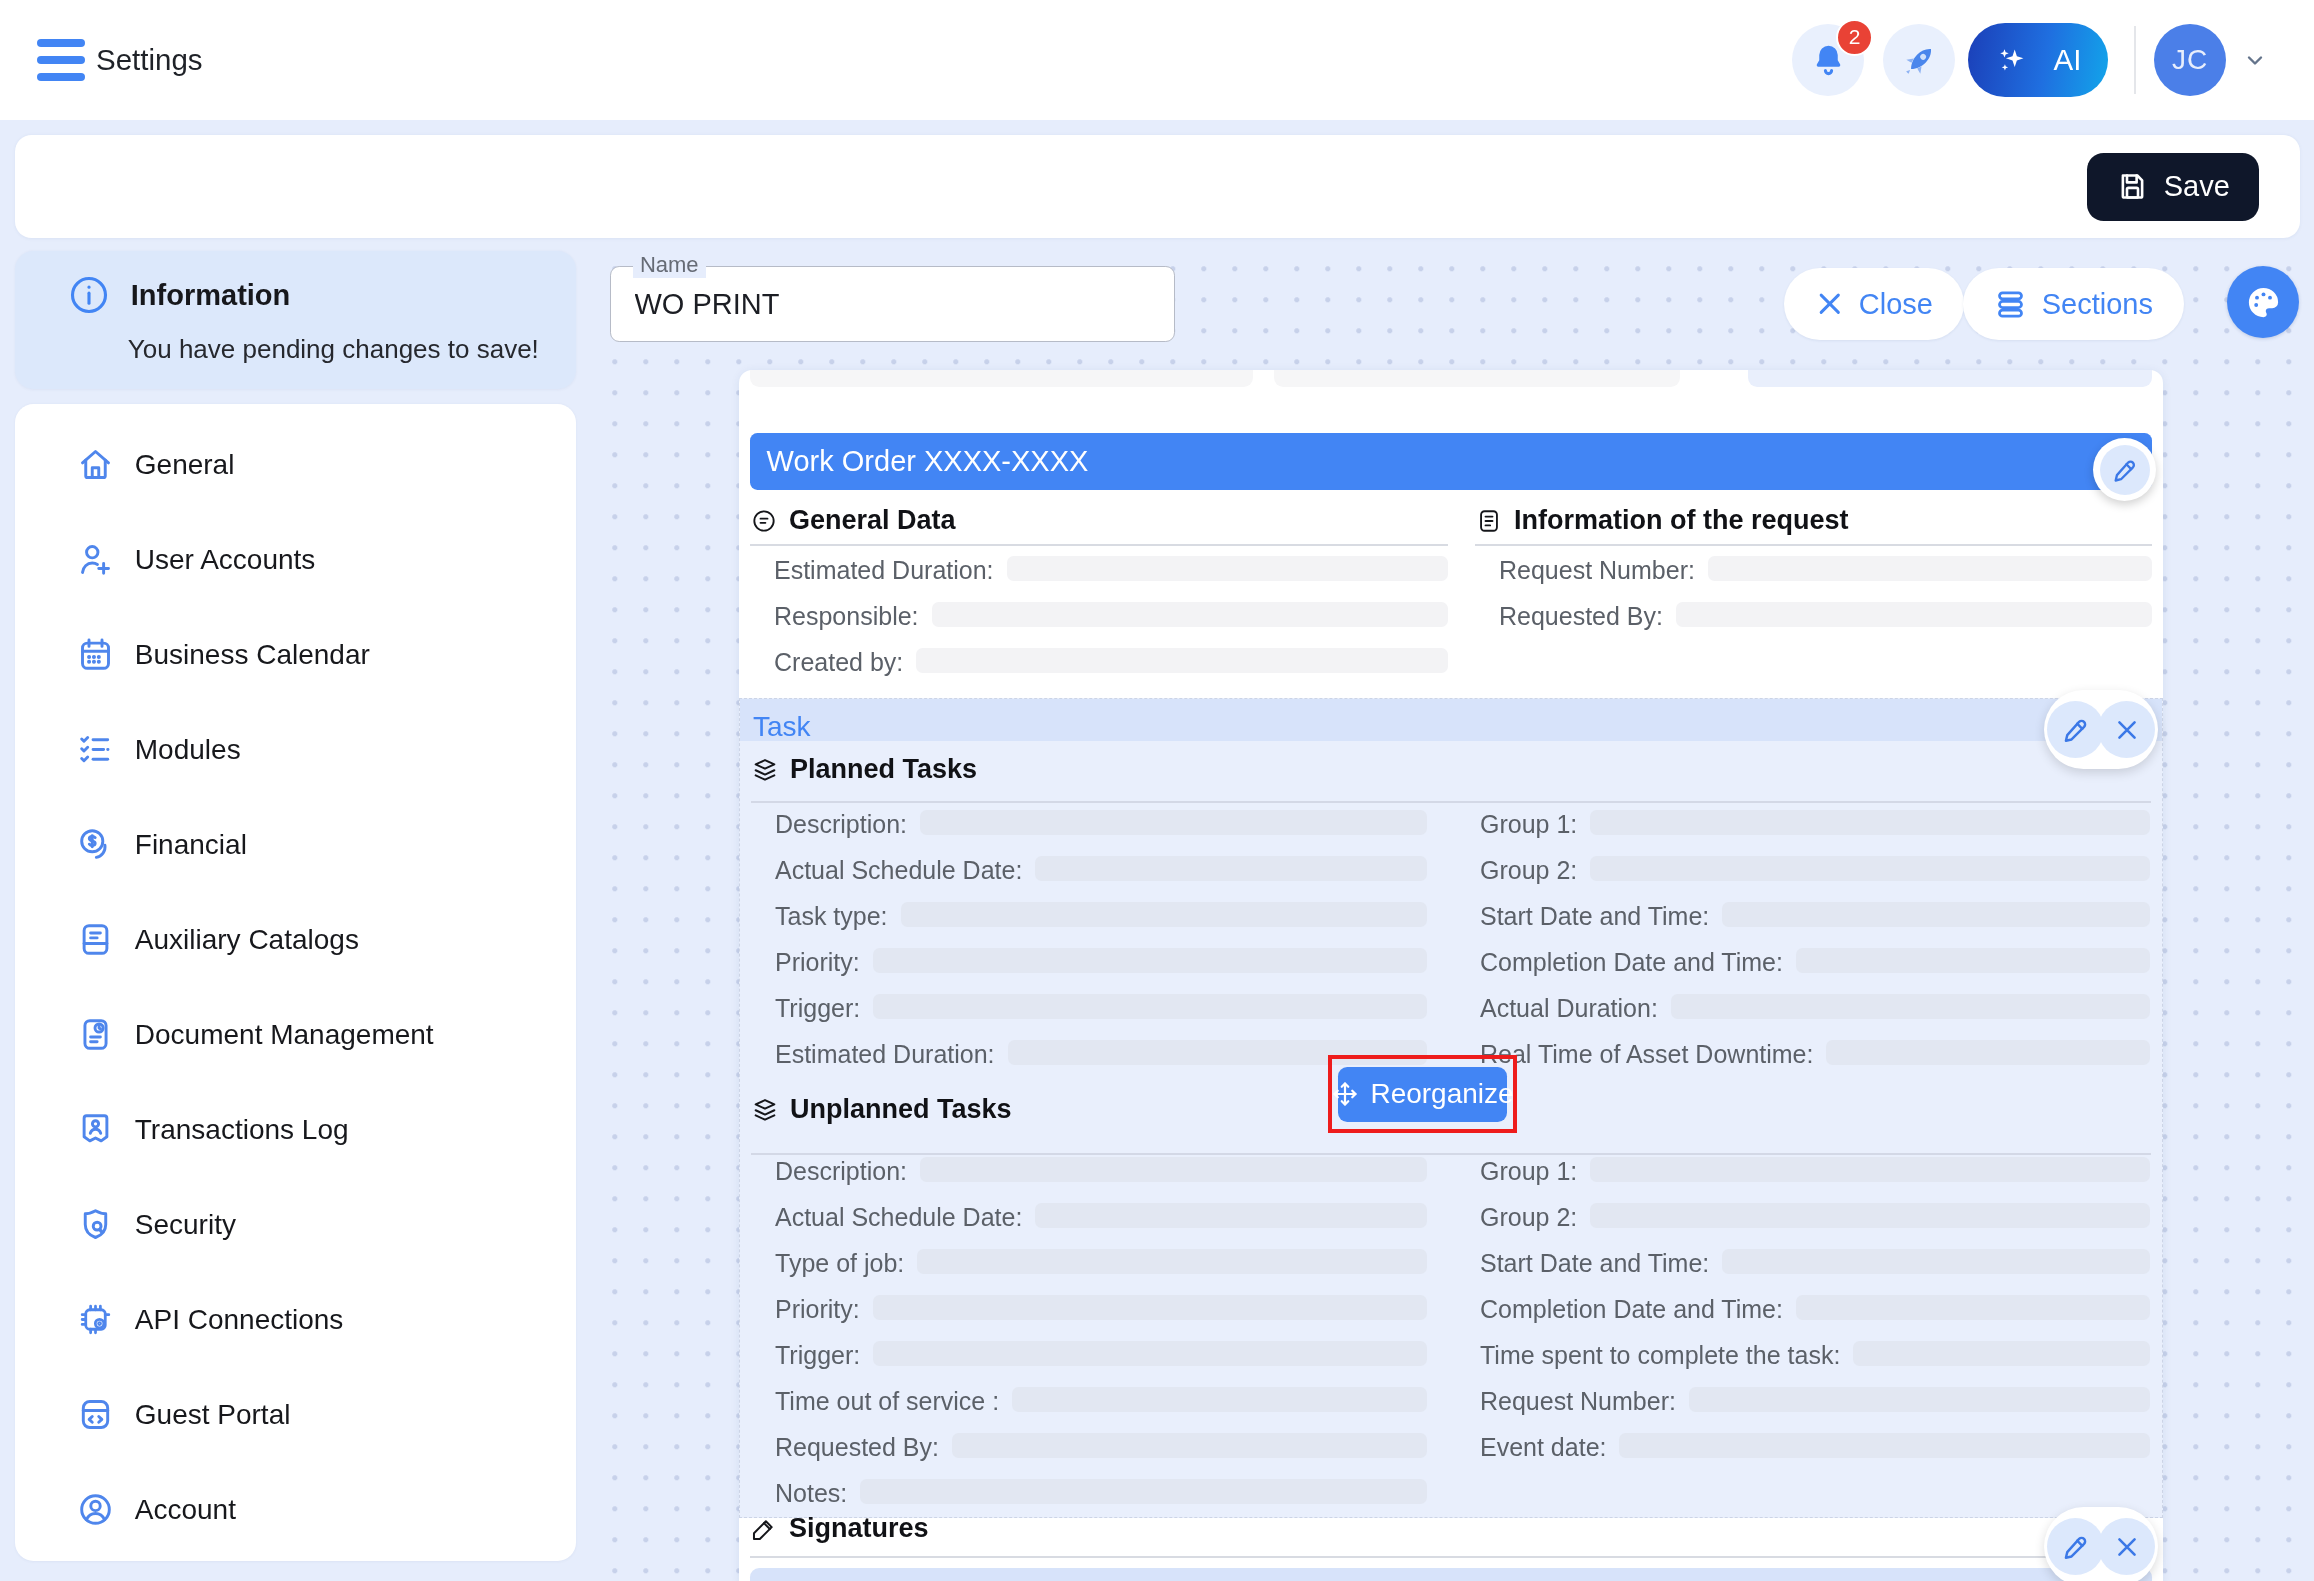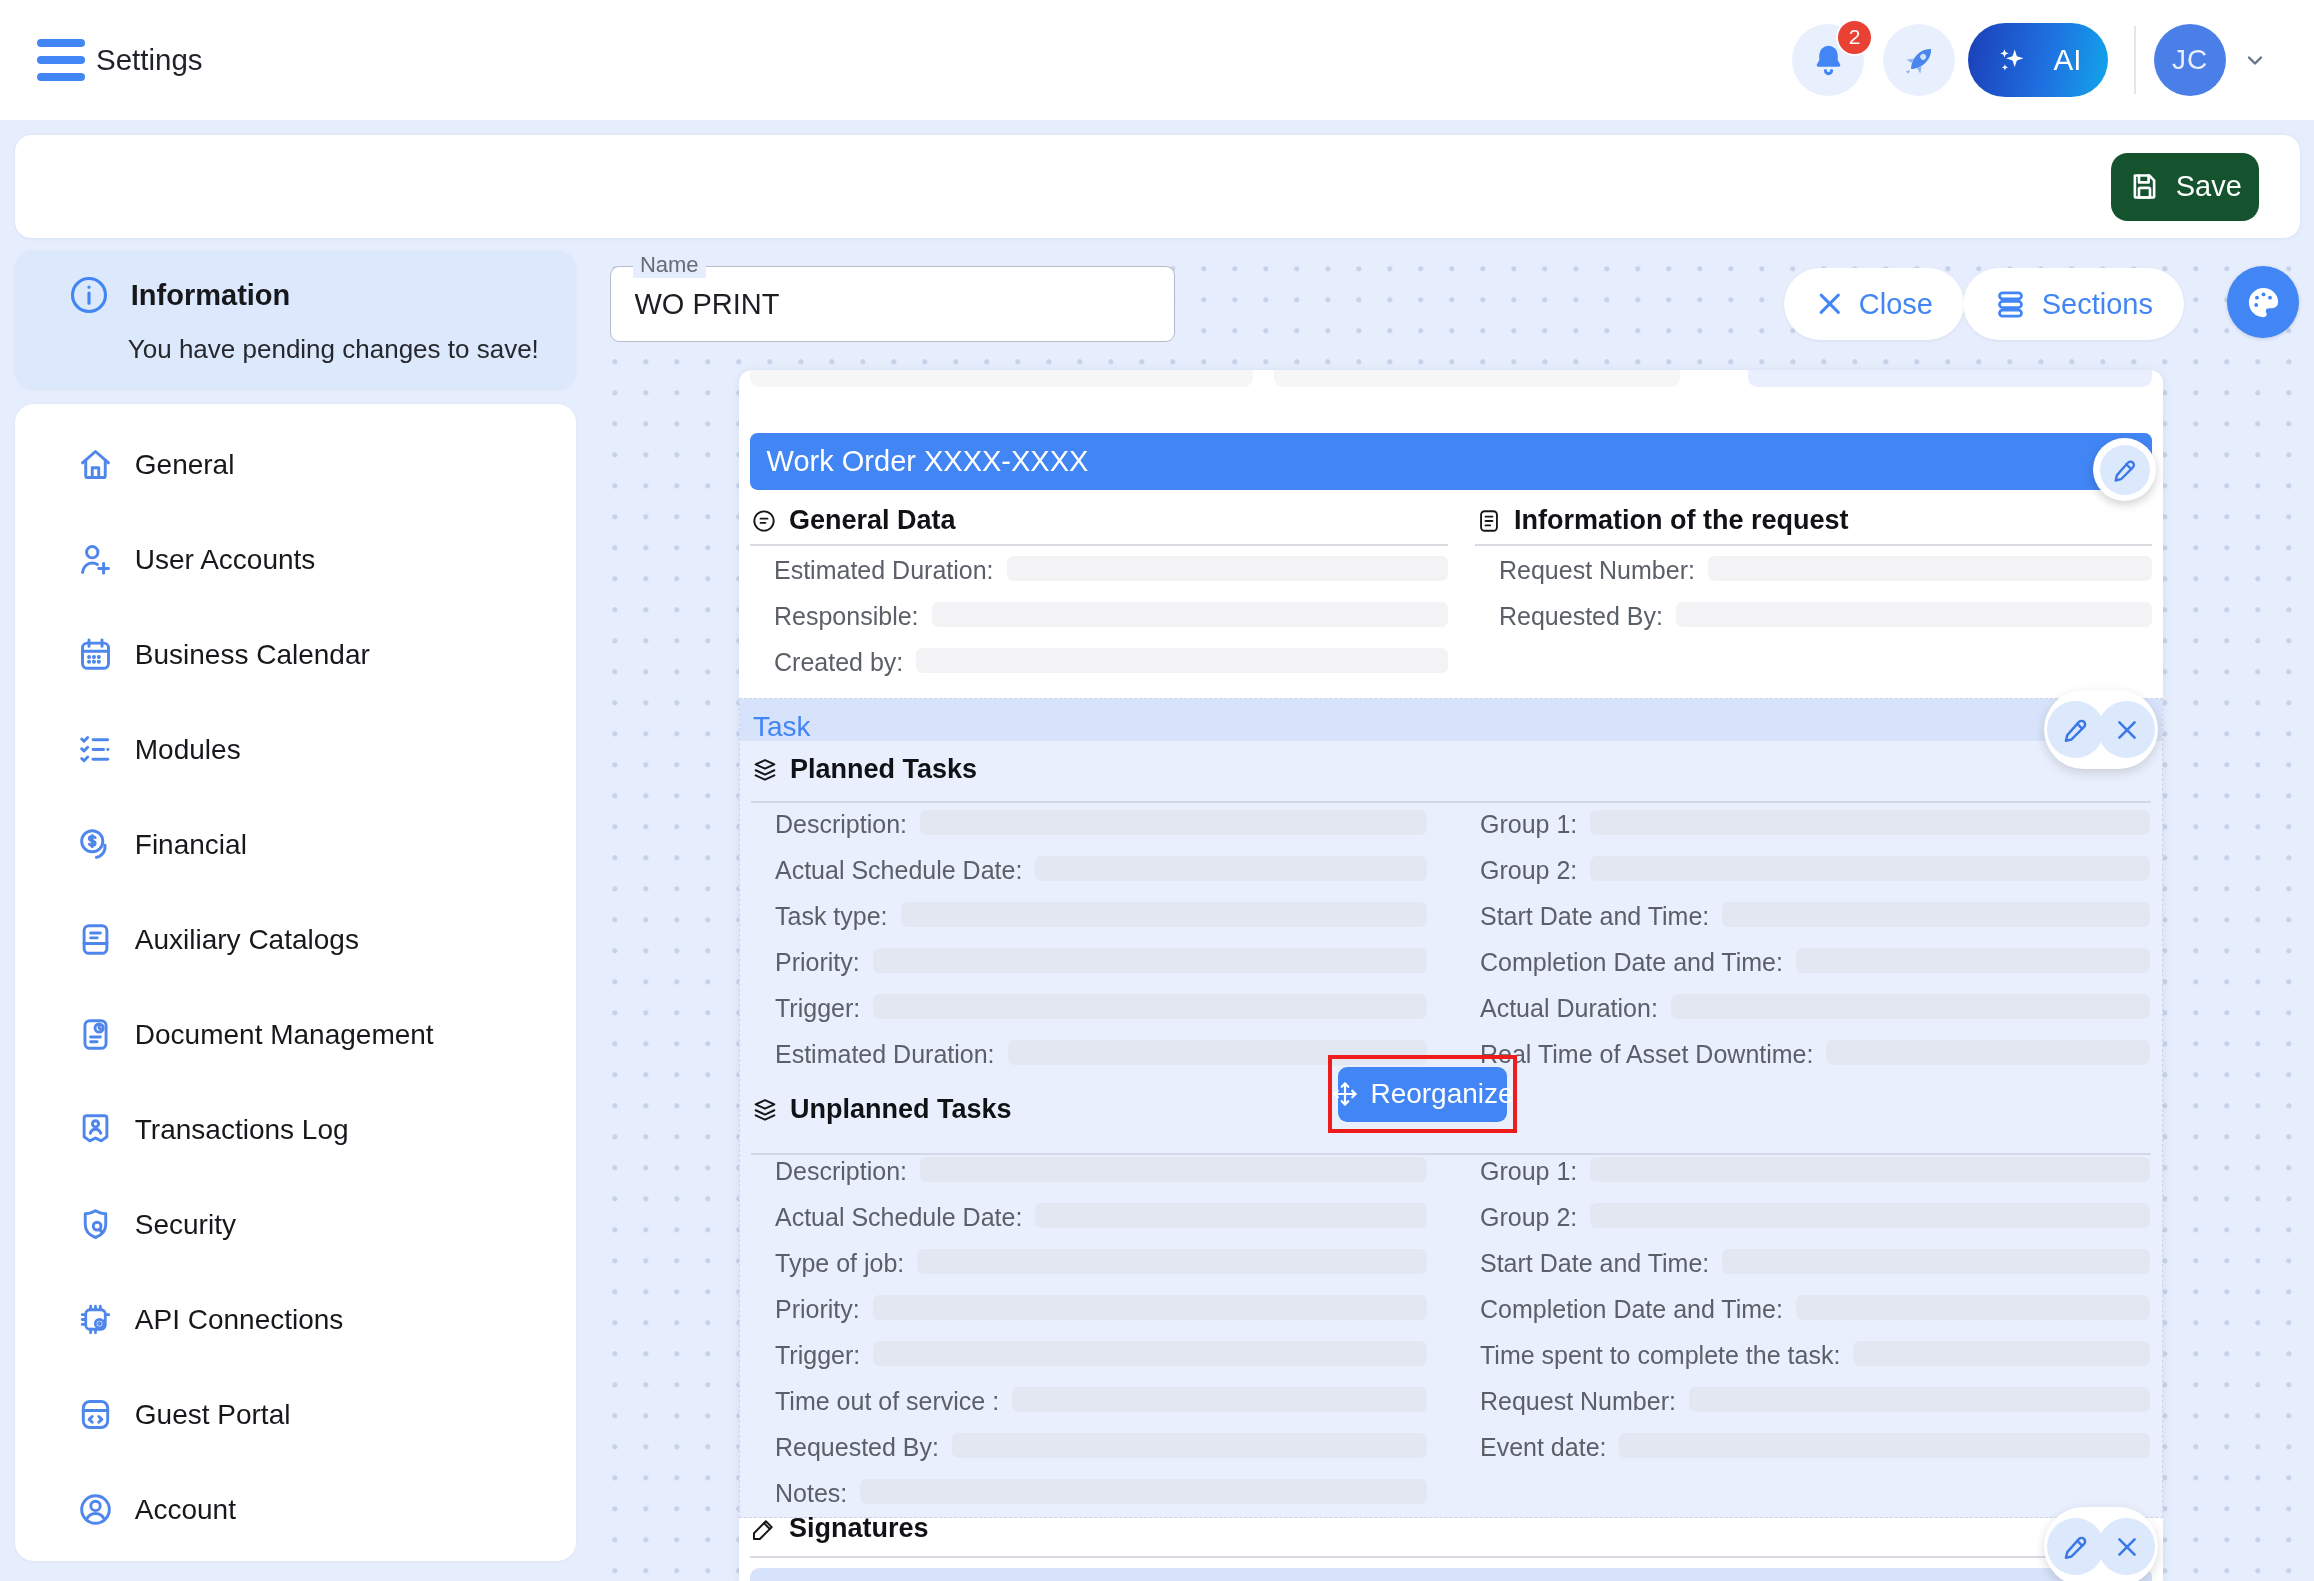--- a/index.html
+++ b/index.html
@@ -16,21 +16,21 @@
   .icon-circle{position:absolute;top:24px;width:72px;height:72px;border-radius:50%;background:#e9f0fd;display:flex;align-items:center;justify-content:center;}
   .badge{position:absolute;top:-5.5px;right:-9.2px;width:37px;height:37px;border-radius:50%;background:#e94235;color:#fff;font-size:21px;display:flex;align-items:center;justify-content:center;border:2.8px solid #fff;box-sizing:border-box;}
   .ai-btn{position:absolute;left:1968px;top:23px;width:140px;height:74px;border-radius:37px;
           background:linear-gradient(100deg,#1b3fb8 0%,#1f6fe0 55%,#12a5ea 100%);
           display:flex;align-items:center;justify-content:center;gap:24px;color:#fff;font-size:29.5px;cursor:pointer;}
   .tb-divider{position:absolute;left:2134px;top:26px;width:1.8px;height:68px;background:#e4e6ea;}
   .avatar{position:absolute;left:2154px;top:24px;width:72px;height:72px;border-radius:50%;background:#4b7fe8;color:#e8eefc;display:flex;align-items:center;justify-content:center;font-size:28px;letter-spacing:0.9px;cursor:pointer;}
 
   
   .save-bar{position:absolute;left:14.8px;top:135px;width:2285px;height:103px;background:#fff;border-radius:16.6px;box-shadow:0 0.9px 3.7px rgba(30,60,120,.06);z-index:5;}
-  .save-btn{position:absolute;right:41px;top:17.5px;height:68px;padding:0 17px;border-radius:16.6px;background:#14532d;color:#fff;font-size:29px;display:flex;align-items:center;gap:14.8px;cursor:pointer;}
+  .save-btn{position:absolute;right:41px;top:17.5px;height:68px;padding:0 29px;border-radius:16.6px;background:#0f172a;color:#fff;font-size:29px;display:flex;align-items:center;gap:14.8px;cursor:pointer;}
 
   
   .info-card{position:absolute;left:14.8px;top:251px;width:561px;height:138px;border-radius:18.5px;background:#dce8fb;box-shadow:0 0.9px 2.8px rgba(30,60,120,.05);}
   .info-head{position:absolute;left:52px;top:22px;display:flex;align-items:center;gap:20px;}
   .info-title{font-size:29px;font-weight:600;color:#17181c;}
   .info-msg{position:absolute;left:113px;top:83px;font-size:26px;color:#26282e;}
 
   
   .sidebar{position:absolute;left:14.8px;top:404px;width:561px;height:1157px;background:#fff;border-radius:18.5px;box-shadow:0 0.9px 2.8px rgba(30,60,120,.05);padding-top:13px;box-sizing:border-box;}
   .side-item{height:95px;display:flex;align-items:center;padding-left:61px;gap:20px;cursor:pointer;}

